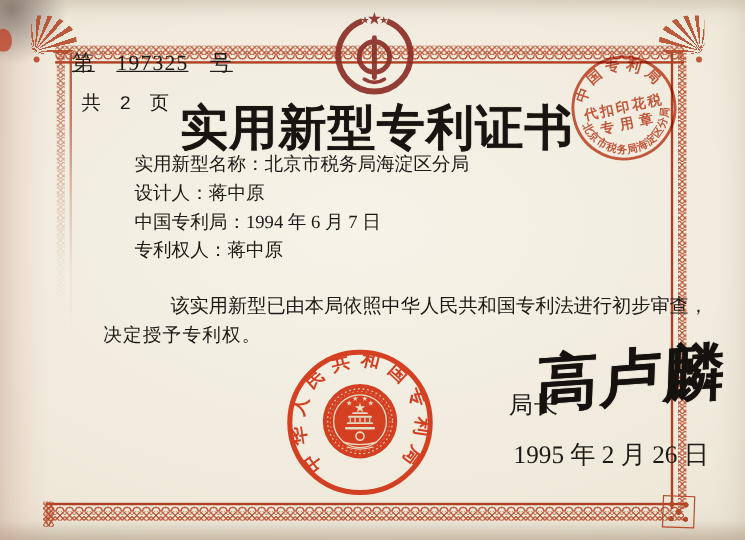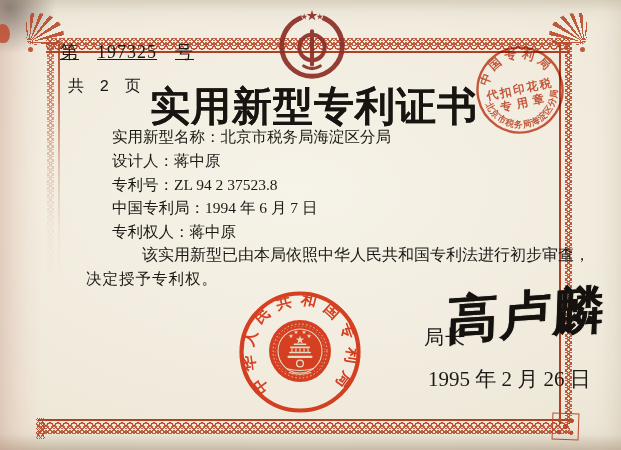--- a/index.html
+++ b/index.html
@@ -182,21 +182,20 @@
 
   <div class="txt num-line">
     <span>第</span><span class="gap"></span><span>197325</span><span class="gap"></span><span>号</span>
   </div>
   <div class="txt pages-line">共 2 页</div>
   <div class="txt cert-title">实用新型专利证书</div>
 
   <div class="fields">
     <div class="field-row"><span>实用新型名称：</span><span>北京市税务局海淀区分局</span></div>
     <div class="field-row"><span>设计人：</span><span>蒋中原</span></div>
-    <div class="field-row"><span>专利号：</span><span>ZL 94 2 37523.8</span></div>
     <div class="field-row"><span>中国专利局：</span><span>1994 年 6 月 7 日</span></div>
     <div class="field-row"><span>专利权人：</span><span>蒋中原</span></div>
   </div>
 
   <div class="txt body-line1">该实用新型已由本局依照中华人民共和国专利法进行初步审查，</div>
   <div class="txt body-line2">决定授予专利权。</div>
 
   <div class="txt director">局长</div>
   <div class="txt signature">高卢麟</div>
   <div class="txt issue-date">1995 年 2 月 26 日</div>

